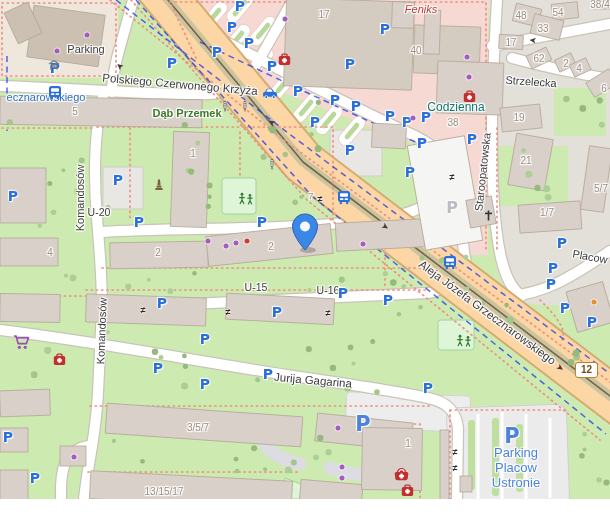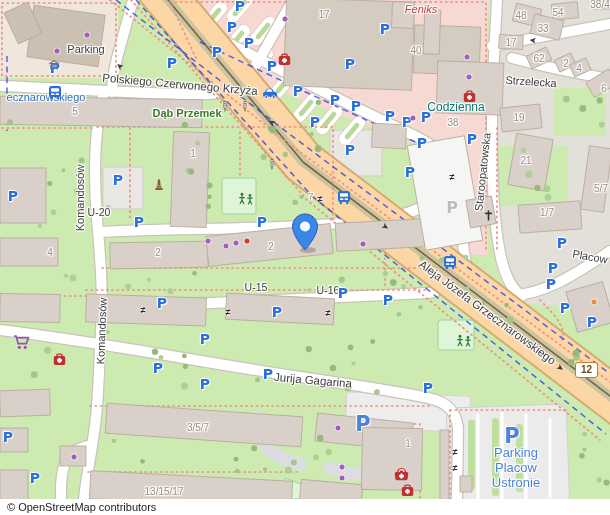--- a/index.html
+++ b/index.html
@@ -575,14 +575,13 @@
       <div id="marker" style="left: 291px; top: 213px;">
         <svg width="28" height="40" viewBox="0 0 28 40">
           <ellipse cx="17" cy="37" rx="8" ry="3" fill="rgba(0,0,0,0.2)"></ellipse>
           <path d="M14,1 C7,1 1.5,6.6 1.5,13.5 C1.5,23 14,37 14,37 C14,37 26.5,23 26.5,13.5 C26.5,6.6 21,1 14,1z" fill="#3a87e8" stroke="#2a5fb0" stroke-width="1"></path>
           <circle cx="14" cy="13.5" r="5" fill="#ffffff" opacity="0.95"></circle>
         </svg>
       </div>
     </div>
   </div>
 
-  <div id="attribution">© OpenStreetMap contributors</div>
 </div>
 
 </body></html>

